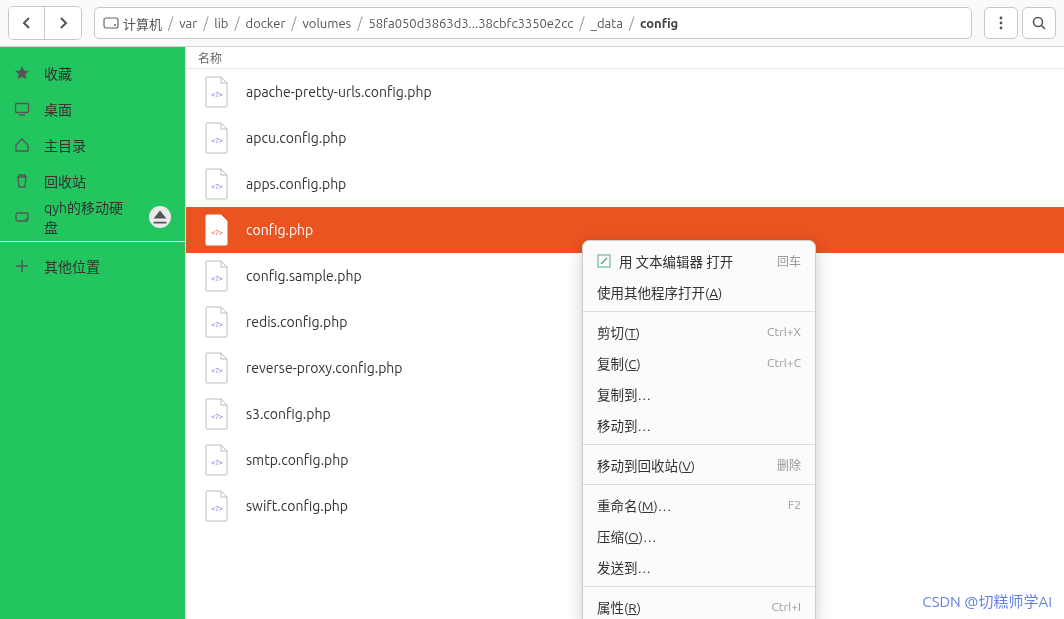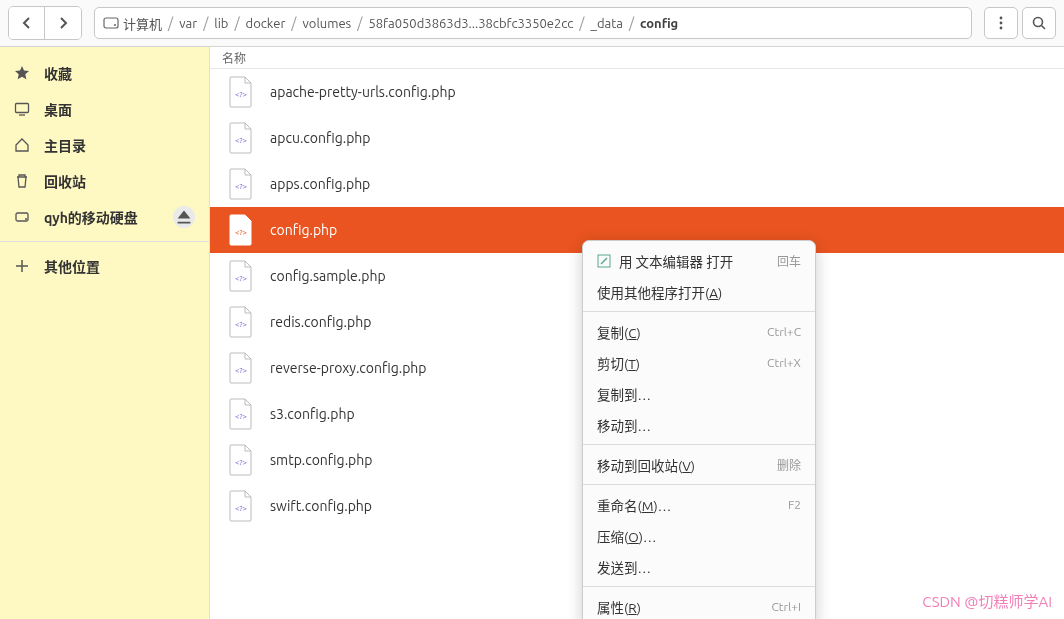--- a/index.html
+++ b/index.html
@@ -13,21 +13,21 @@
     
     .path-bar { flex: 1; display: flex; align-items: center; height: 32px; border: 1px solid #c7c7c7; border-radius: 5px; background: #fff; margin: 2px 8px; padding: 0 8px; overflow: hidden; }
     .path-seg { color: #555; cursor: pointer; font-size: 13px; white-space: nowrap; }
     .path-seg.active { font-weight: bold; color: #404040; }
     .path-sep { margin: 0 6px; color: #999; }
     .path-disk { width: 16px; height: 16px; margin-right: 4px; }
     
     .icon-btn { width: 34px; height: 32px; border: 1px solid #c7c7c7; border-radius: 5px; background: #fff; display: flex; align-items: center; justify-content: center; cursor: pointer; color: #555; }
     
     .main { display: flex; height: calc(100% - 47px); }
-    .sidebar { width: 210px; background: #fef9c3; border-right: 1px solid #e0e0e0; padding-top: 8px; font-weight: bold; }
+    .sidebar { width: 186px; background: #22c55e; border-right: 1px solid #e0e0e0; padding-top: 8px; }
     .side-item { display: flex; align-items: center; height: 36px; padding: 0 14px; cursor: pointer; color: #333; gap: 14px; }
     .side-item svg { width: 16px; height: 16px; flex-shrink: 0; }
     .side-sep { height: 1px; background: #e0e0e0; margin: 6px 0; }
     .side-item .eject { margin-left: auto; width: 22px; height: 22px; border-radius: 50%; background: #eaeaea; display: flex; align-items: center; justify-content: center; }
     
     .content { flex: 1; display: flex; flex-direction: column; }
     .col-header { height: 22px; border-bottom: 1px solid #e6e6e6; display: flex; align-items: center; padding-left: 12px; font-size: 12px; color: #666; background: #fff; }
     .file-list { flex: 1; }
     .file-row { display: flex; align-items: center; height: 46px; padding-left: 18px; cursor: pointer; gap: 16px; }
     .file-row.selected { background: #e95420; color: #fff; }
@@ -35,21 +35,21 @@
     .file-icon svg { width: 26px; height: 32px; }
     .file-row.selected .php-text { fill: #e95420; }
     
     .context-menu { position: absolute; left: 582px; top: 240px; width: 234px; background: #fbfbfb; border: 1px solid #ccc; border-radius: 7px; box-shadow: 0 4px 16px rgba(0,0,0,0.2); padding: 4px 0; z-index: 10; }
     .menu-item { display: flex; align-items: center; height: 31px; padding: 0 14px; cursor: pointer; font-size: 13.5px; color: #333; }
     .menu-label { flex: 1; display: flex; align-items: center; gap: 8px; }
     .menu-shortcut { color: #999; font-size: 12px; }
     .menu-sep { height: 1px; background: #dcdcdc; margin: 4px 0; }
     .menu-icon { width: 14px; height: 14px; }
     
-    .watermark { position: absolute; bottom: 8px; right: 12px; color: #ec4899; font-size: 15px; opacity: 0.7; pointer-events: none; }
+    .watermark { position: absolute; bottom: 8px; right: 12px; color: #1d4ed8; font-size: 15px; opacity: 0.7; pointer-events: none; }
     
     u { text-decoration: underline; }
   </style>
 </head>
 <body>
 
 <div class="toolbar">
   <div class="nav-btns">
     <div class="nav-btn">
         <svg viewBox="0 0 12 14">
@@ -267,32 +267,32 @@
     <span class="menu-shortcut">回车</span>
   </div>
   <div class="menu-item">
     <span class="menu-label">
         <span>使用其他程序打开(<u>A</u>)</span>
       </span>
   </div>
   <div class="menu-sep"></div>
   <div class="menu-item">
     <span class="menu-label">
+        <span>剪切(<u>T</u>)</span>
+      </span>
+    <span class="menu-shortcut">Ctrl+X</span>
+  </div>
+  <div class="menu-item">
+    <span class="menu-label">
         <span>复制(<u>C</u>)</span>
       </span>
     <span class="menu-shortcut">Ctrl+C</span>
   </div>
   <div class="menu-item">
     <span class="menu-label">
-        <span>剪切(<u>T</u>)</span>
-      </span>
-    <span class="menu-shortcut">Ctrl+X</span>
-  </div>
-  <div class="menu-item">
-    <span class="menu-label">
         <span>复制到…</span>
       </span>
   </div>
   <div class="menu-item">
     <span class="menu-label">
         <span>移动到…</span>
       </span>
   </div>
   <div class="menu-sep"></div>
   <div class="menu-item">

